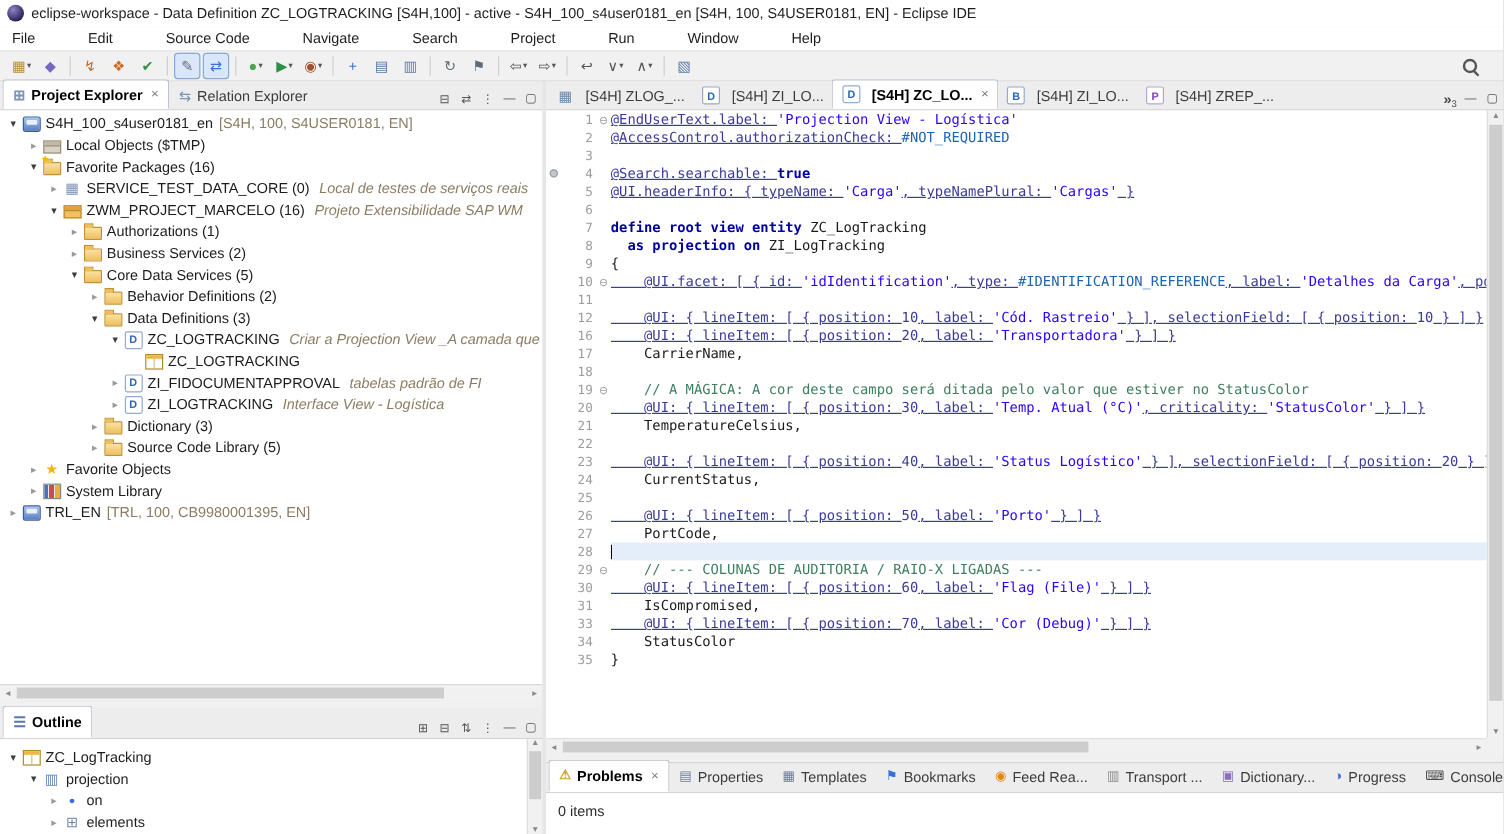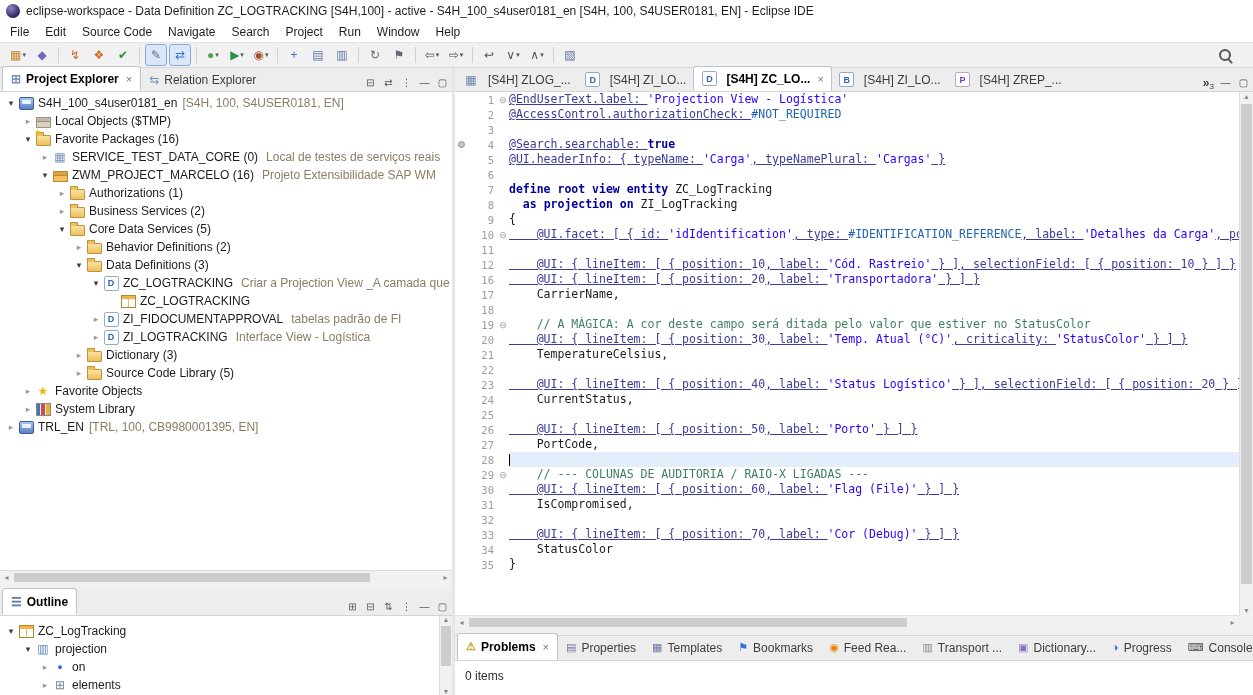--- a/index.html
+++ b/index.html
@@ -2,21 +2,21 @@
 <html><head>
 <meta charset="utf-8">
 <style>
   html,body{margin:0;padding:0;background:#D0D0D0;}
   #app{position:relative;width:1253px;height:695px;background:#F0F0F0;overflow:hidden;
        font-family:"Liberation Sans",sans-serif;font-size:12px;color:#1E1E1E;}
   
   .titlebar{position:absolute;left:0;top:0;right:0;height:22px;background:#FFFFFF;display:flex;align-items:center;padding-left:6px;gap:6px;}
   .eclipse-logo{width:14px;height:14px;border-radius:50%;background:radial-gradient(circle at 35% 30%,#8F84C9,#2C2255 72%);flex:none;}
   .title-text{font-size:12px;white-space:nowrap;}
-  .menubar{position:absolute;left:0;top:22px;right:0;height:20px;background:#FFFFFF;display:flex;align-items:center;padding-left:2px;}
+  .menubar{position:absolute;left:0;top:22px;right:0;height:20px;background:#FFFFFF;display:flex;align-items:center;padding-left:2px;gap:28px;}
   .menu-item{padding:2px 8px;white-space:nowrap;}
   .toolbar{position:absolute;left:0;top:42px;right:0;height:26px;background:#F1F1F1;border-top:1px solid #E4E4E4;border-bottom:1px solid #D8D8D8;display:flex;align-items:center;padding:0 6px;box-sizing:border-box;}
   .tbtn{height:20px;min-width:20px;display:flex;align-items:center;justify-content:center;margin:0 1px;border:1px solid transparent;border-radius:3px;}
   .tbtn .g{font-size:12px;line-height:1;}
   .tbtn.pressed{background:#D9E7F8;border-color:#86ABD4;}
   .dd{font-size:7px;color:#555;margin-left:1px;}
   .tsep{width:1px;height:16px;background:#CFCFCF;margin:0 4px;flex:none;}
   .tspacer{flex:1;}
   .magnifier{width:8px;height:8px;border:2px solid #555;border-radius:50%;position:relative;margin-right:16px;flex:none;}
   .magnifier::after{content:"";position:absolute;width:2px;height:6px;background:#555;left:8px;top:7px;transform:rotate(-45deg);}
@@ -30,21 +30,21 @@
   .gi{font-size:12px;line-height:1;display:inline-block;}
   
   .lpanel{position:absolute;left:0;top:68px;width:452px;bottom:0;background:#F0F0F0;}
   .ptree{position:absolute;left:0;top:24px;width:452px;height:478px;background:#FFF;overflow:hidden;padding-top:2px;box-sizing:border-box;}
   .trow{height:18px;display:flex;align-items:center;white-space:nowrap;}
   .exp{width:14px;flex:none;text-align:center;font-size:9px;color:#9A9A9A;}
   .exp.open{color:#3C3C3C;}
   .ic{flex:none;width:16px;height:14px;margin-right:4px;display:inline-flex;align-items:center;justify-content:center;position:relative;}
   .tlabel{color:#1C1C1C;}
   .tmeta{color:#8B7C62;margin-left:5px;}
-  .tdesc{color:#8B7C62;margin-left:8px;}
+  .tdesc{color:#8B7C62;font-style:italic;margin-left:8px;}
   .lph{position:absolute;left:0;top:502px;width:452px;height:14px;background:#F1F1F1;border-top:1px solid #DADADA;box-sizing:border-box;}
   .sbarrow{position:absolute;top:1px;width:13px;height:11px;color:#8A8A8A;font-size:8px;text-align:center;line-height:11px;}
   .sb-thumb{position:absolute;left:14px;top:2px;width:356px;height:9px;background:#CDCDCD;}
   .outline-hdr{position:absolute;left:0;top:522px;width:452px;height:26px;background:#EDEDED;border-bottom:1px solid #D4D4D4;display:flex;align-items:flex-end;padding-left:2px;box-sizing:border-box;}
   .outline-hdr .vtab{height:25px;}
   .outline-body{position:absolute;left:0;top:548px;width:452px;height:79px;background:#FFF;padding-top:6px;box-sizing:border-box;overflow:hidden;}
   .ovs{position:absolute;right:0;top:548px;width:13px;height:79px;background:#F1F1F1;border-left:1px solid #DDD;box-sizing:border-box;}
   .ovs .up{position:absolute;top:0;left:0;right:0;text-align:center;font-size:7px;color:#8A8A8A;}
   .ovs .dn{position:absolute;bottom:0;left:0;right:0;text-align:center;font-size:7px;color:#8A8A8A;}
   .ovs .th{position:absolute;left:1px;right:1px;top:10px;height:40px;background:#CDCDCD;}
@@ -618,26 +618,20 @@
           <span class="ct"><span class="ta">    @UI: { lineItem: [ { position: </span><span class="tn">60</span><span class="ta">, label: </span><span class="ts">'Flag (File)'</span><span class="ta"> } ] }</span></span>
         </div>
         <div class="cl">
           <span class="mcol"></span>
           <span class="lnum">31</span>
           <span class="fold"></span>
           <span class="ct"><span class="ti">    IsCompromised,</span></span>
         </div>
         <div class="cl">
           <span class="mcol"></span>
-          <span class="lnum">32</span>
-          <span class="fold"></span>
-          <span class="ct"></span>
-        </div>
-        <div class="cl">
-          <span class="mcol"></span>
           <span class="lnum">33</span>
           <span class="fold"></span>
           <span class="ct"><span class="ta">    @UI: { lineItem: [ { position: </span><span class="tn">70</span><span class="ta">, label: </span><span class="ts">'Cor (Debug)'</span><span class="ta"> } ] }</span></span>
         </div>
         <div class="cl">
           <span class="mcol"></span>
           <span class="lnum">34</span>
           <span class="fold"></span>
           <span class="ct"><span class="ti">    StatusColor</span></span>
         </div>

